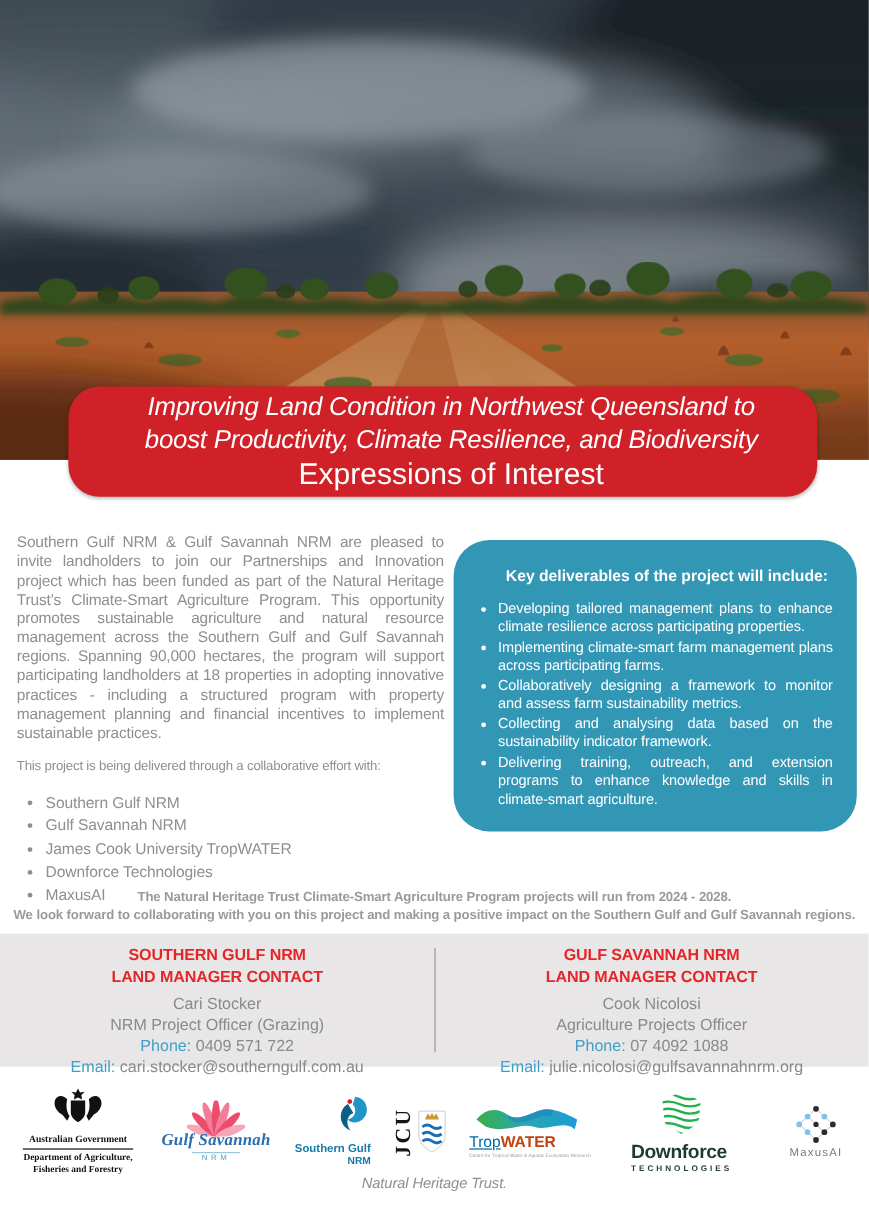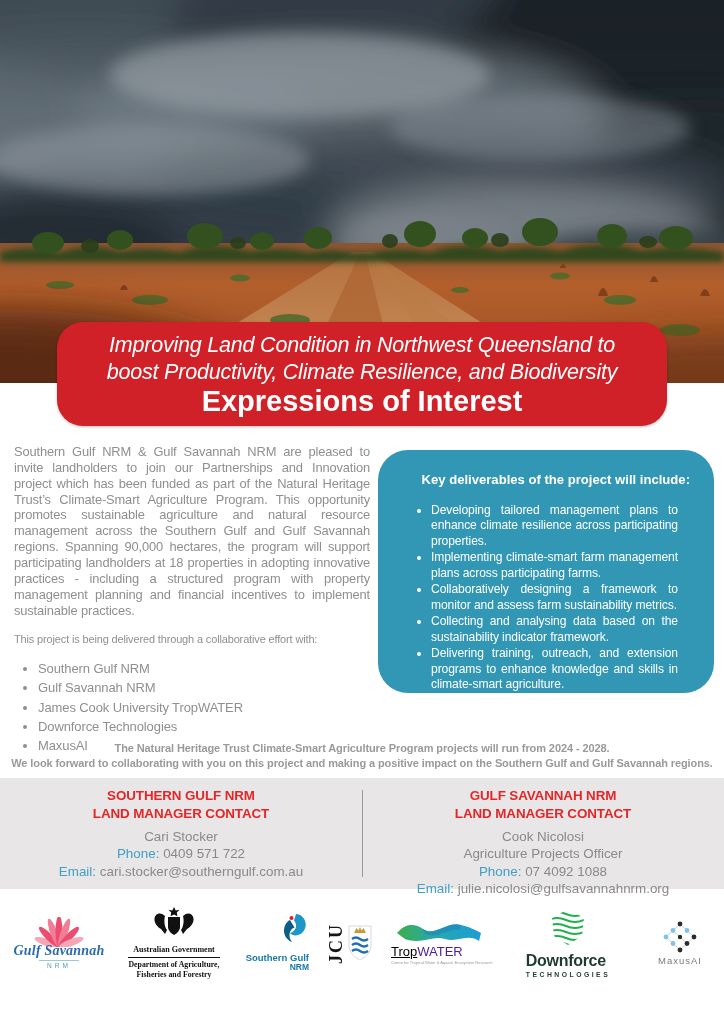--- a/index.html
+++ b/index.html
@@ -3,38 +3,38 @@
 <meta charset="utf-8">
 <style>
   html,body{margin:0;padding:0;background:#ffffff;}
   .page{position:relative;width:724px;height:1024px;background:#ffffff;overflow:hidden;
         font-family:"Liberation Sans","DejaVu Sans",sans-serif;}
 
   
   .photo{position:absolute;left:0;top:0;width:724px;height:383px;overflow:hidden;}
 
   
-  .banner{position:absolute;left:57px;top:322px;width:610px;height:104px;background:#d12128;
+  .banner{position:absolute;left:57px;top:322px;width:610px;height:92px;background:#d12128;
           border-radius:26px;display:flex;flex-direction:column;justify-content:center;align-items:center;
-          color:#fff;text-align:center;box-shadow:0 1px 3px rgba(0,0,0,.25);}
+          color:#fff;text-align:center;box-shadow:0 1px 3px rgba(0,0,0,.25);padding-left:14px;}
   .banner-line{font-style:italic;font-size:21.5px;line-height:27px;letter-spacing:-0.2px;}
-  .banner-sub{font-weight:700;font-size:29px;line-height:29px;margin-top:1px;}
+  .banner-sub{font-weight:400;font-size:25px;line-height:29px;margin-top:1px;}
 
   
   .intro{position:absolute;left:14px;top:444px;width:356px;color:#8f8f8f;}
   .para{margin:0;font-size:12.9px;line-height:1.23;text-align:justify;letter-spacing:-0.15px;}
   .lead{margin:15px 0 0 0;font-size:11px;line-height:1.25;letter-spacing:-0.15px;}
   .partners{margin:13px 0 0 0;padding-left:24px;}
   .partners li{font-size:13px;line-height:1.32;margin-bottom:2px;letter-spacing:-0.1px;}
 
   
   .deliverables{position:absolute;left:378px;top:450px;width:336px;height:243px;background:#3296b5;
                 border-radius:30px;box-sizing:border-box;padding:16px 20px 12px 20px;color:#fff;}
   .d-head{text-align:right;font-weight:700;font-size:13.1px;margin:6px 4px 13px 4px;}
-  .d-list{margin:16px;padding-left:17px;}
+  .d-list{margin:0;padding-left:17px;}
   .d-list li{font-size:12.1px;line-height:1.28;text-align:justify;margin-bottom:1px;letter-spacing:-0.1px;}
 
   
   .note{position:absolute;left:0;top:741px;width:724px;text-align:center;color:#9a9a9a;
         font-size:11px;line-height:1.32;letter-spacing:-0.1px;font-weight:bold;}
 
   
   .contact-band{position:absolute;left:0;top:778px;width:724px;height:111px;background:#e8e6e6;}
   .contact{position:absolute;top:9px;width:362px;text-align:center;}
   .contact.c0{left:0;}
@@ -65,22 +65,22 @@
   .sg-text{text-align:right;color:#1779ab;line-height:1.05;padding-bottom:3px;}
   .sg-t1{font-size:9.5px;font-weight:700;}
   .sg-t2{font-size:8.5px;font-weight:700;}
 
   .jcu{flex-direction:row;align-items:center;gap:2px;width:48px;}
   .jcu-v{writing-mode:vertical-rl;transform:rotate(180deg);font-family:"Liberation Serif","DejaVu Serif",serif;
          font-weight:700;font-size:18px;color:#15161a;letter-spacing:2px;line-height:1;}
 
   .tw{width:96px;}
   .tw-words{font-size:13px;line-height:1.05;margin-top:2px;align-self:flex-start;}
-  .tw-w1{color:#000000;text-decoration:underline;}
-  .tw-w2{color:#4c1d95;font-weight:400;}
+  .tw-w1{color:#0369a1;text-decoration:underline;}
+  .tw-w2{color:#c2410c;font-weight:700;}
   .tw-tag{font-size:4px;color:#9a9a9a;margin-top:1px;align-self:flex-start;white-space:nowrap;}
 
   .df{flex-direction:column;gap:7px;align-items:center;width:128px;}
   .df-t1{font-size:16px;font-weight:800;color:#1f3a33;line-height:1.05;letter-spacing:-0.3px;}
   .df-t2{font-size:6.8px;font-weight:700;color:#1f3a33;letter-spacing:2.5px;margin-top:1px;}
 
   .mx{width:62px;}
   .mx-label{font-size:9.5px;color:#7a7a7a;letter-spacing:1px;margin-top:2px;}
 
   
@@ -230,65 +230,66 @@
   <div class="note">
     <div>The Natural Heritage Trust Climate-Smart Agriculture Program projects will run from 2024 - 2028.</div>
     <div>We look forward to collaborating with you on this project and making a positive impact on the Southern Gulf and Gulf Savannah regions.</div>
   </div>
 
   <div class="contact-band">
     <div class="contact c0">
       <div class="c-org">SOUTHERN GULF NRM</div>
       <div class="c-head">LAND MANAGER CONTACT</div>
       <div class="c-name">Cari Stocker</div>
+      <div class="c-role">NRM Project Officer (Grazing)</div>
       <div class="c-row"><span class="c-label">Phone:</span> <span>0409 571 722</span></div>
       <div class="c-row"><span class="c-label">Email:</span> <span>cari.stocker@southerngulf.com.au</span></div>
     </div>
     <div class="v-divider"></div>
     <div class="contact c1">
       <div class="c-org">GULF SAVANNAH NRM</div>
       <div class="c-head">LAND MANAGER CONTACT</div>
       <div class="c-name">Cook Nicolosi</div>
       <div class="c-role">Agriculture Projects Officer</div>
       <div class="c-row"><span class="c-label">Phone:</span> <span>07 4092 1088</span></div>
       <div class="c-row"><span class="c-label">Email:</span> <span>julie.nicolosi@gulfsavannahnrm.org</span></div>
     </div>
   </div>
 
   <div class="logo-band">
+
+    <div class="logo gov">
+      <svg width="46" height="38" viewBox="0 0 46 38">
+        <g fill="#111">
+          <path d="M23 1 l1.7 3.4 3.8-0.6 -2.7 2.7 0.6 3.8 -3.4-1.8 -3.4 1.8 0.6-3.8 -2.7-2.7 3.8 0.6 z"></path>
+          <path d="M17 11 h12 v10 c0 5 -6 8 -6 8 c0 0 -6 -3 -6 -8 z"></path>
+          <path d="M14 10 C9 5 4 8 3.5 12.5 C3 17 6.5 21 10 23 L14 28 L16 24 C13 20 13 14 14 10 Z"></path>
+          <path d="M32 10 C37 5 42 8 42.5 12.5 C43 17 39.5 21 36 23 L32 28 L30 24 C33 20 33 14 32 10 Z"></path>
+        </g>
+      </svg>
+      <div class="gov-t1">Australian Government</div>
+      <div class="gov-hr"></div>
+      <div class="gov-t2">Department of Agriculture,</div>
+      <div class="gov-t2">Fisheries and Forestry</div>
+    </div>
 
     <div class="logo gs">
       <svg width="70" height="30" viewBox="0 0 70 30">
         <g transform="translate(35,30)">
           <ellipse rx="3.5" ry="13" transform="rotate(-70) translate(0,-13)" fill="#f5a7b8"></ellipse>
           <ellipse rx="3.5" ry="14" transform="rotate(-45) translate(0,-14)" fill="#ec4d6e"></ellipse>
           <ellipse rx="3.5" ry="15" transform="rotate(-20) translate(0,-15)" fill="#f27d96"></ellipse>
           <ellipse rx="3.5" ry="15.5" transform="translate(0,-15.5)" fill="#ec4d6e"></ellipse>
           <ellipse rx="3.5" ry="15" transform="rotate(20) translate(0,-15)" fill="#f27d96"></ellipse>
           <ellipse rx="3.5" ry="14" transform="rotate(45) translate(0,-14)" fill="#ec4d6e"></ellipse>
           <ellipse rx="3.5" ry="13" transform="rotate(70) translate(0,-13)" fill="#f5a7b8"></ellipse>
         </g>
       </svg>
       <div class="gs-script">Gulf Savannah</div>
       <div class="gs-sub">NRM</div>
-    </div>
-
-    <div class="logo gov">
-      <svg width="46" height="38" viewBox="0 0 46 38">
-        <g fill="#111">
-          <path d="M23 1 l1.7 3.4 3.8-0.6 -2.7 2.7 0.6 3.8 -3.4-1.8 -3.4 1.8 0.6-3.8 -2.7-2.7 3.8 0.6 z"></path>
-          <path d="M17 11 h12 v10 c0 5 -6 8 -6 8 c0 0 -6 -3 -6 -8 z"></path>
-          <path d="M14 10 C9 5 4 8 3.5 12.5 C3 17 6.5 21 10 23 L14 28 L16 24 C13 20 13 14 14 10 Z"></path>
-          <path d="M32 10 C37 5 42 8 42.5 12.5 C43 17 39.5 21 36 23 L32 28 L30 24 C33 20 33 14 32 10 Z"></path>
-        </g>
-      </svg>
-      <div class="gov-t1">Australian Government</div>
-      <div class="gov-hr"></div>
-      <div class="gov-t2">Department of Agriculture,</div>
-      <div class="gov-t2">Fisheries and Forestry</div>
     </div>
 
     <div class="logo sg">
       <svg width="30" height="38" viewBox="0 0 30 38">
         <path d="M17 2 C27 3 30 15 23 21 C19 24.5 13 24 11 21 C17 19.5 19 13 15 8.5 Z" fill="#1e96c8"></path>
         <path d="M11 8 C3 12 2.5 26 13 30 C8.5 24 10.5 17 15.5 15.5 Z" fill="#0d5e86"></path>
         <circle cx="12.5" cy="6" r="2" fill="#d42027"></circle>
       </svg>
       <div class="sg-text">
         <div class="sg-t1">Southern Gulf</div>
@@ -369,15 +370,16 @@
         <circle cx="3" cy="16" r="2.4" fill="#7fc3e8"></circle>
         <circle cx="10" cy="9.5" r="2.4" fill="#7fc3e8"></circle>
         <circle cx="17" cy="16" r="2.2" fill="#2b2b2b"></circle>
       </svg>
       <div class="mx-label">MaxusAI</div>
     </div>
 
   </div>
 
   <div class="footer">
+    <div>Natural Heritage Trust.</div>
   </div>
 
 </div>
 
 </body></html>

